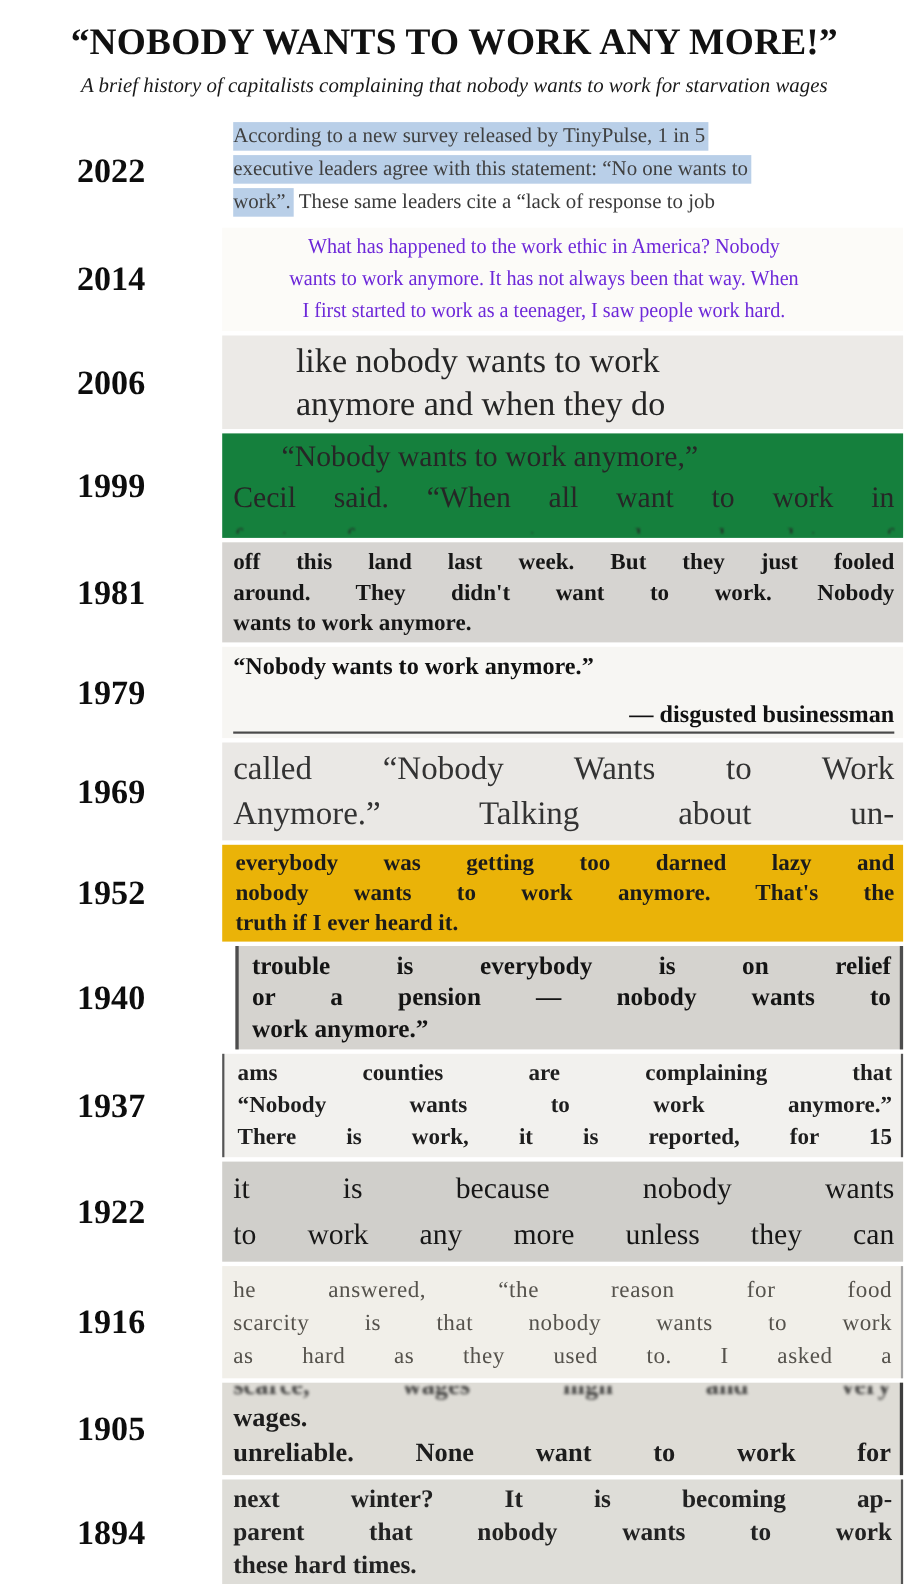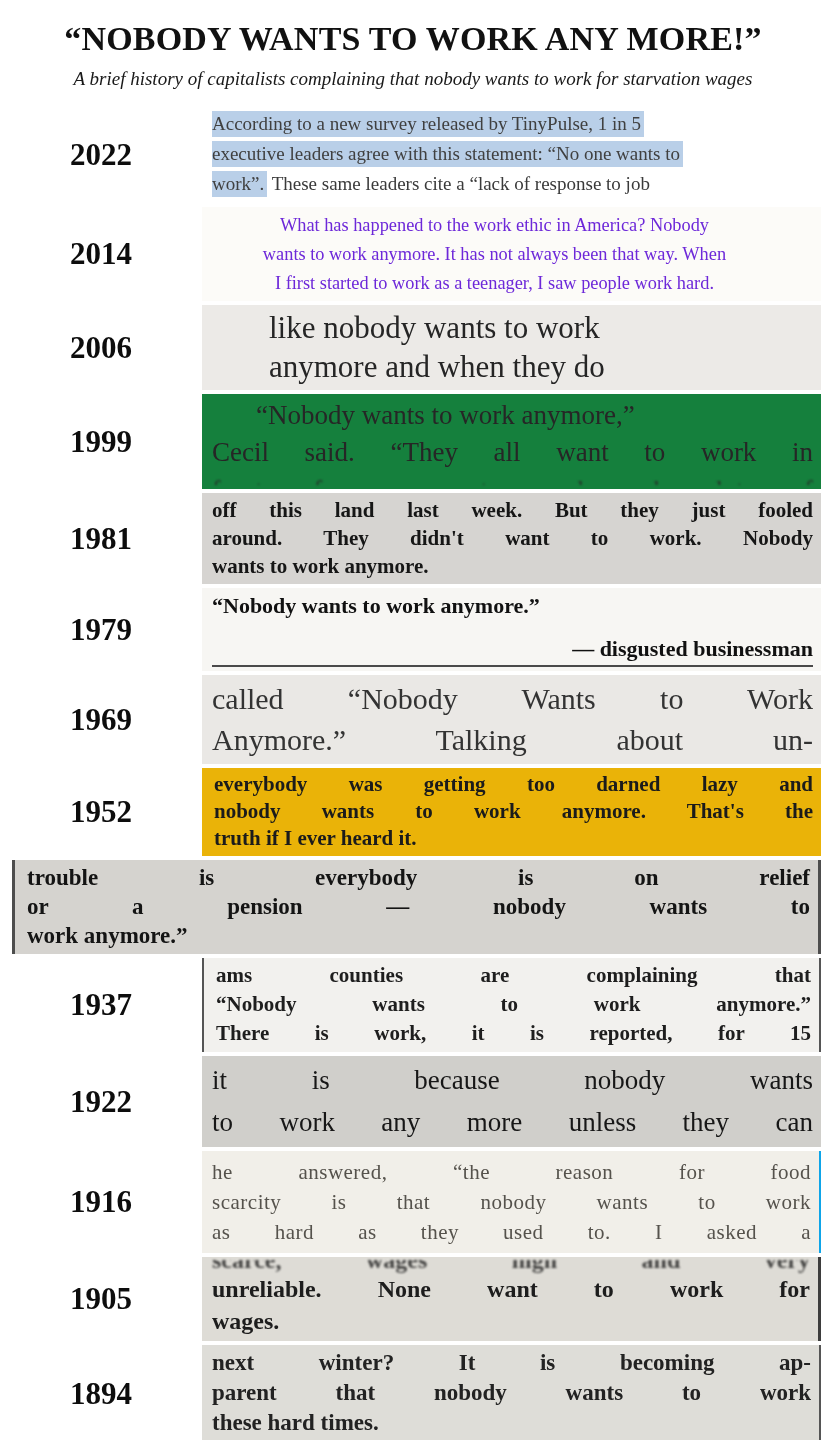--- a/index.html
+++ b/index.html
@@ -47,21 +47,21 @@
   
   .c1940{background:#d5d3cf;font-size:23px;line-height:29px;font-weight:bold;color:#141414;
          border-left:3px solid #4d4d4d;border-right:3px solid #4d4d4d;padding-left:12px;margin-left:12px;}
   
   .c1937{background:#f2f1ee;font-size:21px;line-height:29px;font-weight:bold;color:#1e1e1e;
          border-left:2px solid #555;border-right:2px solid #555;padding-left:12px;}
   
   .c1922{background:#d0cfcb;font-size:27px;line-height:42px;font-weight:400;color:#171717;}
   
   .c1916{background:#f1efe9;font-size:21px;line-height:30px;color:#55524c;
-         border-right:2px solid #0ea5e9;letter-spacing:.5px;padding-top:6px;padding-bottom:6px;}
+         border-right:2px solid #a3a3a3;letter-spacing:.5px;padding-top:6px;padding-bottom:6px;}
   
   .c1905{background:#dedcd6;font-size:24px;line-height:32px;font-weight:bold;color:#1d1d1d;
          border-right:3px solid #3d3d3d;}
   
   .c1894{background:#deddd8;font-size:23px;line-height:30px;font-weight:600;color:#222;
          border-right:2px solid #555;}
 </style>
 </head>
 <body>
 
@@ -95,21 +95,21 @@
     <div class="clip c2006">
       <span class="line">like nobody wants to work</span>
       <span class="line">anymore and when they do</span>
     </div>
   </div>
 
   <div class="row">
     <div class="yearcell">1999</div>
     <div class="clip c1999">
       <span class="line indent">“Nobody wants to work anymore,”</span>
-      <span class="line just">Cecil said. “They all want to work in</span>
+      <span class="line just">Cecil said. “When all want to work in</span>
       <div class="cutline">
         <span class="line just">front of a computer and make lots of</span>
       </div>
     </div>
   </div>
 
   <div class="row">
     <div class="yearcell">1981</div>
     <div class="clip c1981">
       <span class="line just">off this land last week. But they just fooled</span>
@@ -137,20 +137,21 @@
   <div class="row">
     <div class="yearcell">1952</div>
     <div class="clip c1952">
       <span class="line just">everybody was getting too darned lazy and</span>
       <span class="line just">nobody wants to work anymore. That's the</span>
       <span class="line">truth if I ever heard it.</span>
     </div>
   </div>
 
   <div class="row">
+    <div class="yearcell">1940</div>
     <div class="clip c1940">
       <span class="line just">trouble is everybody is on relief</span>
       <span class="line just">or a pension — nobody wants to</span>
       <span class="line">work anymore.”</span>
     </div>
   </div>
 
   <div class="row">
     <div class="yearcell">1937</div>
     <div class="clip c1937">
@@ -176,22 +177,22 @@
       <span class="line just">as hard as they used to.  I asked a</span>
     </div>
   </div>
 
   <div class="row">
     <div class="yearcell">1905</div>
     <div class="clip c1905">
       <div class="cut-top">
         <span class="line just">scarce, wages high and very</span>
       </div>
+      <span class="line">wages.</span>
       <span class="line just">unreliable. None want to work for</span>
-      <span class="line">wages.</span>
     </div>
   </div>
 
   <div class="row">
     <div class="yearcell">1894</div>
     <div class="clip c1894">
       <span class="line just">next winter?  It is becoming ap-</span>
       <span class="line just">parent that nobody wants to work</span>
       <span class="line">these hard times.</span>
     </div>

